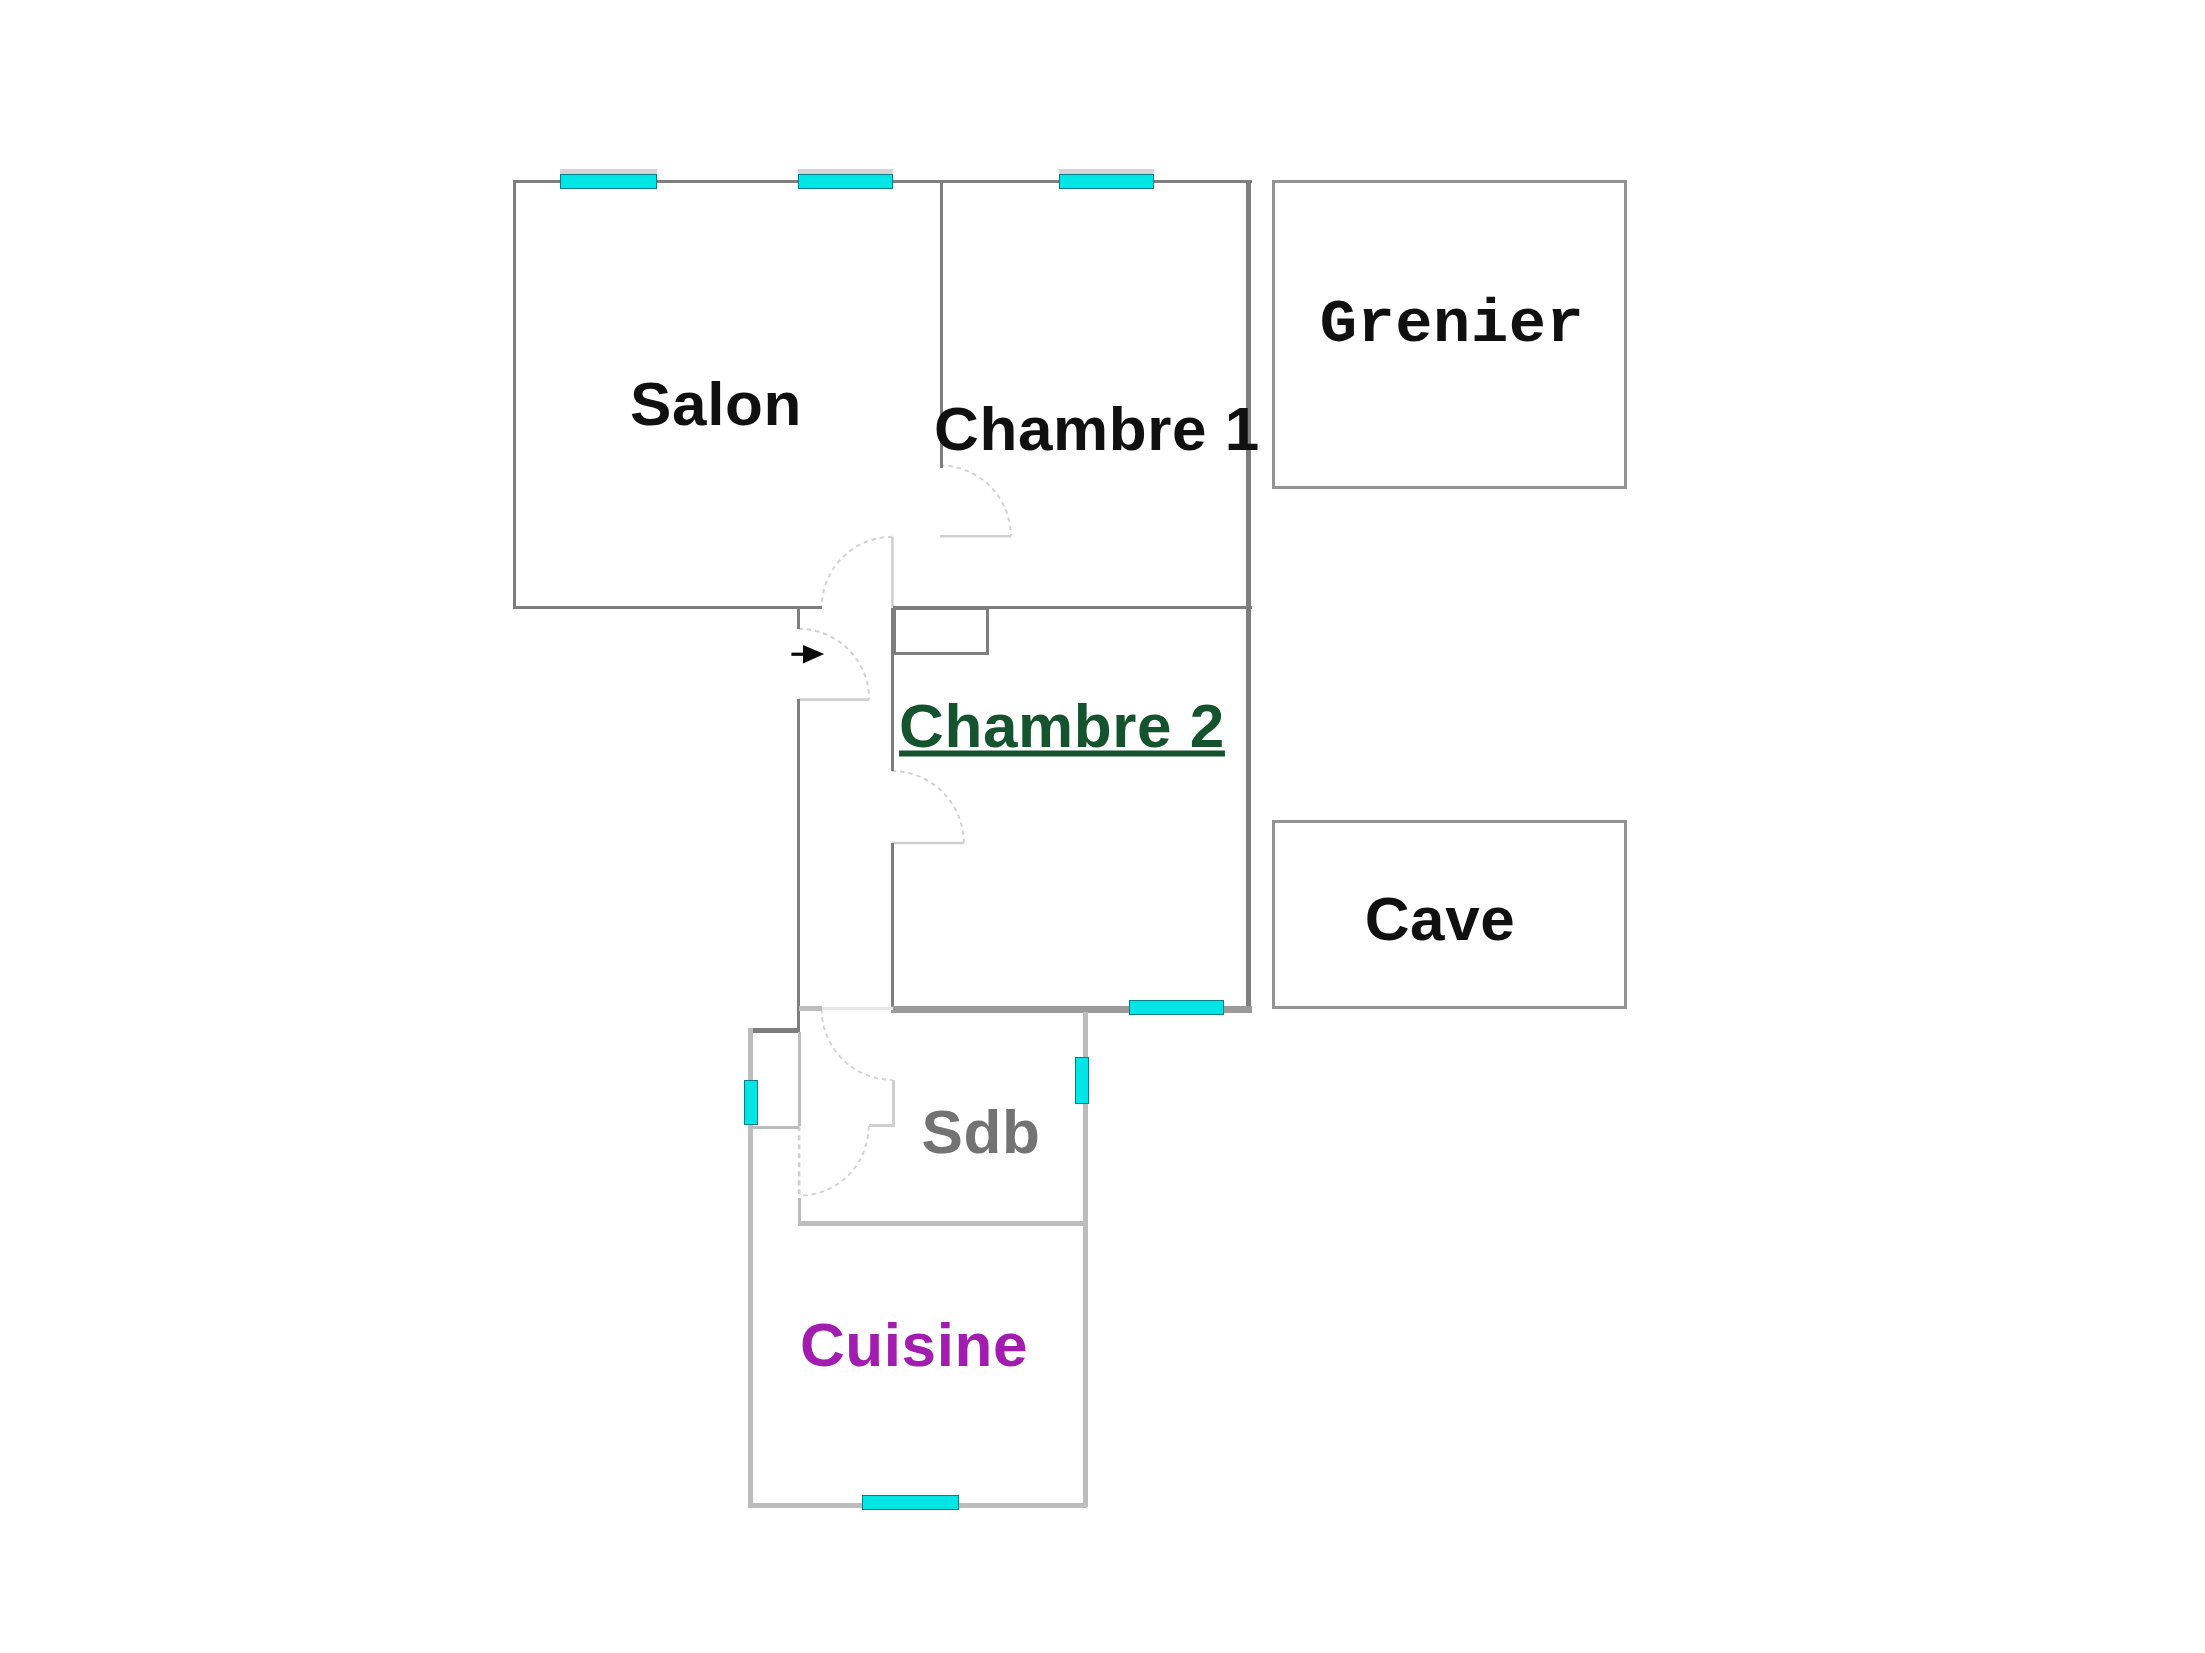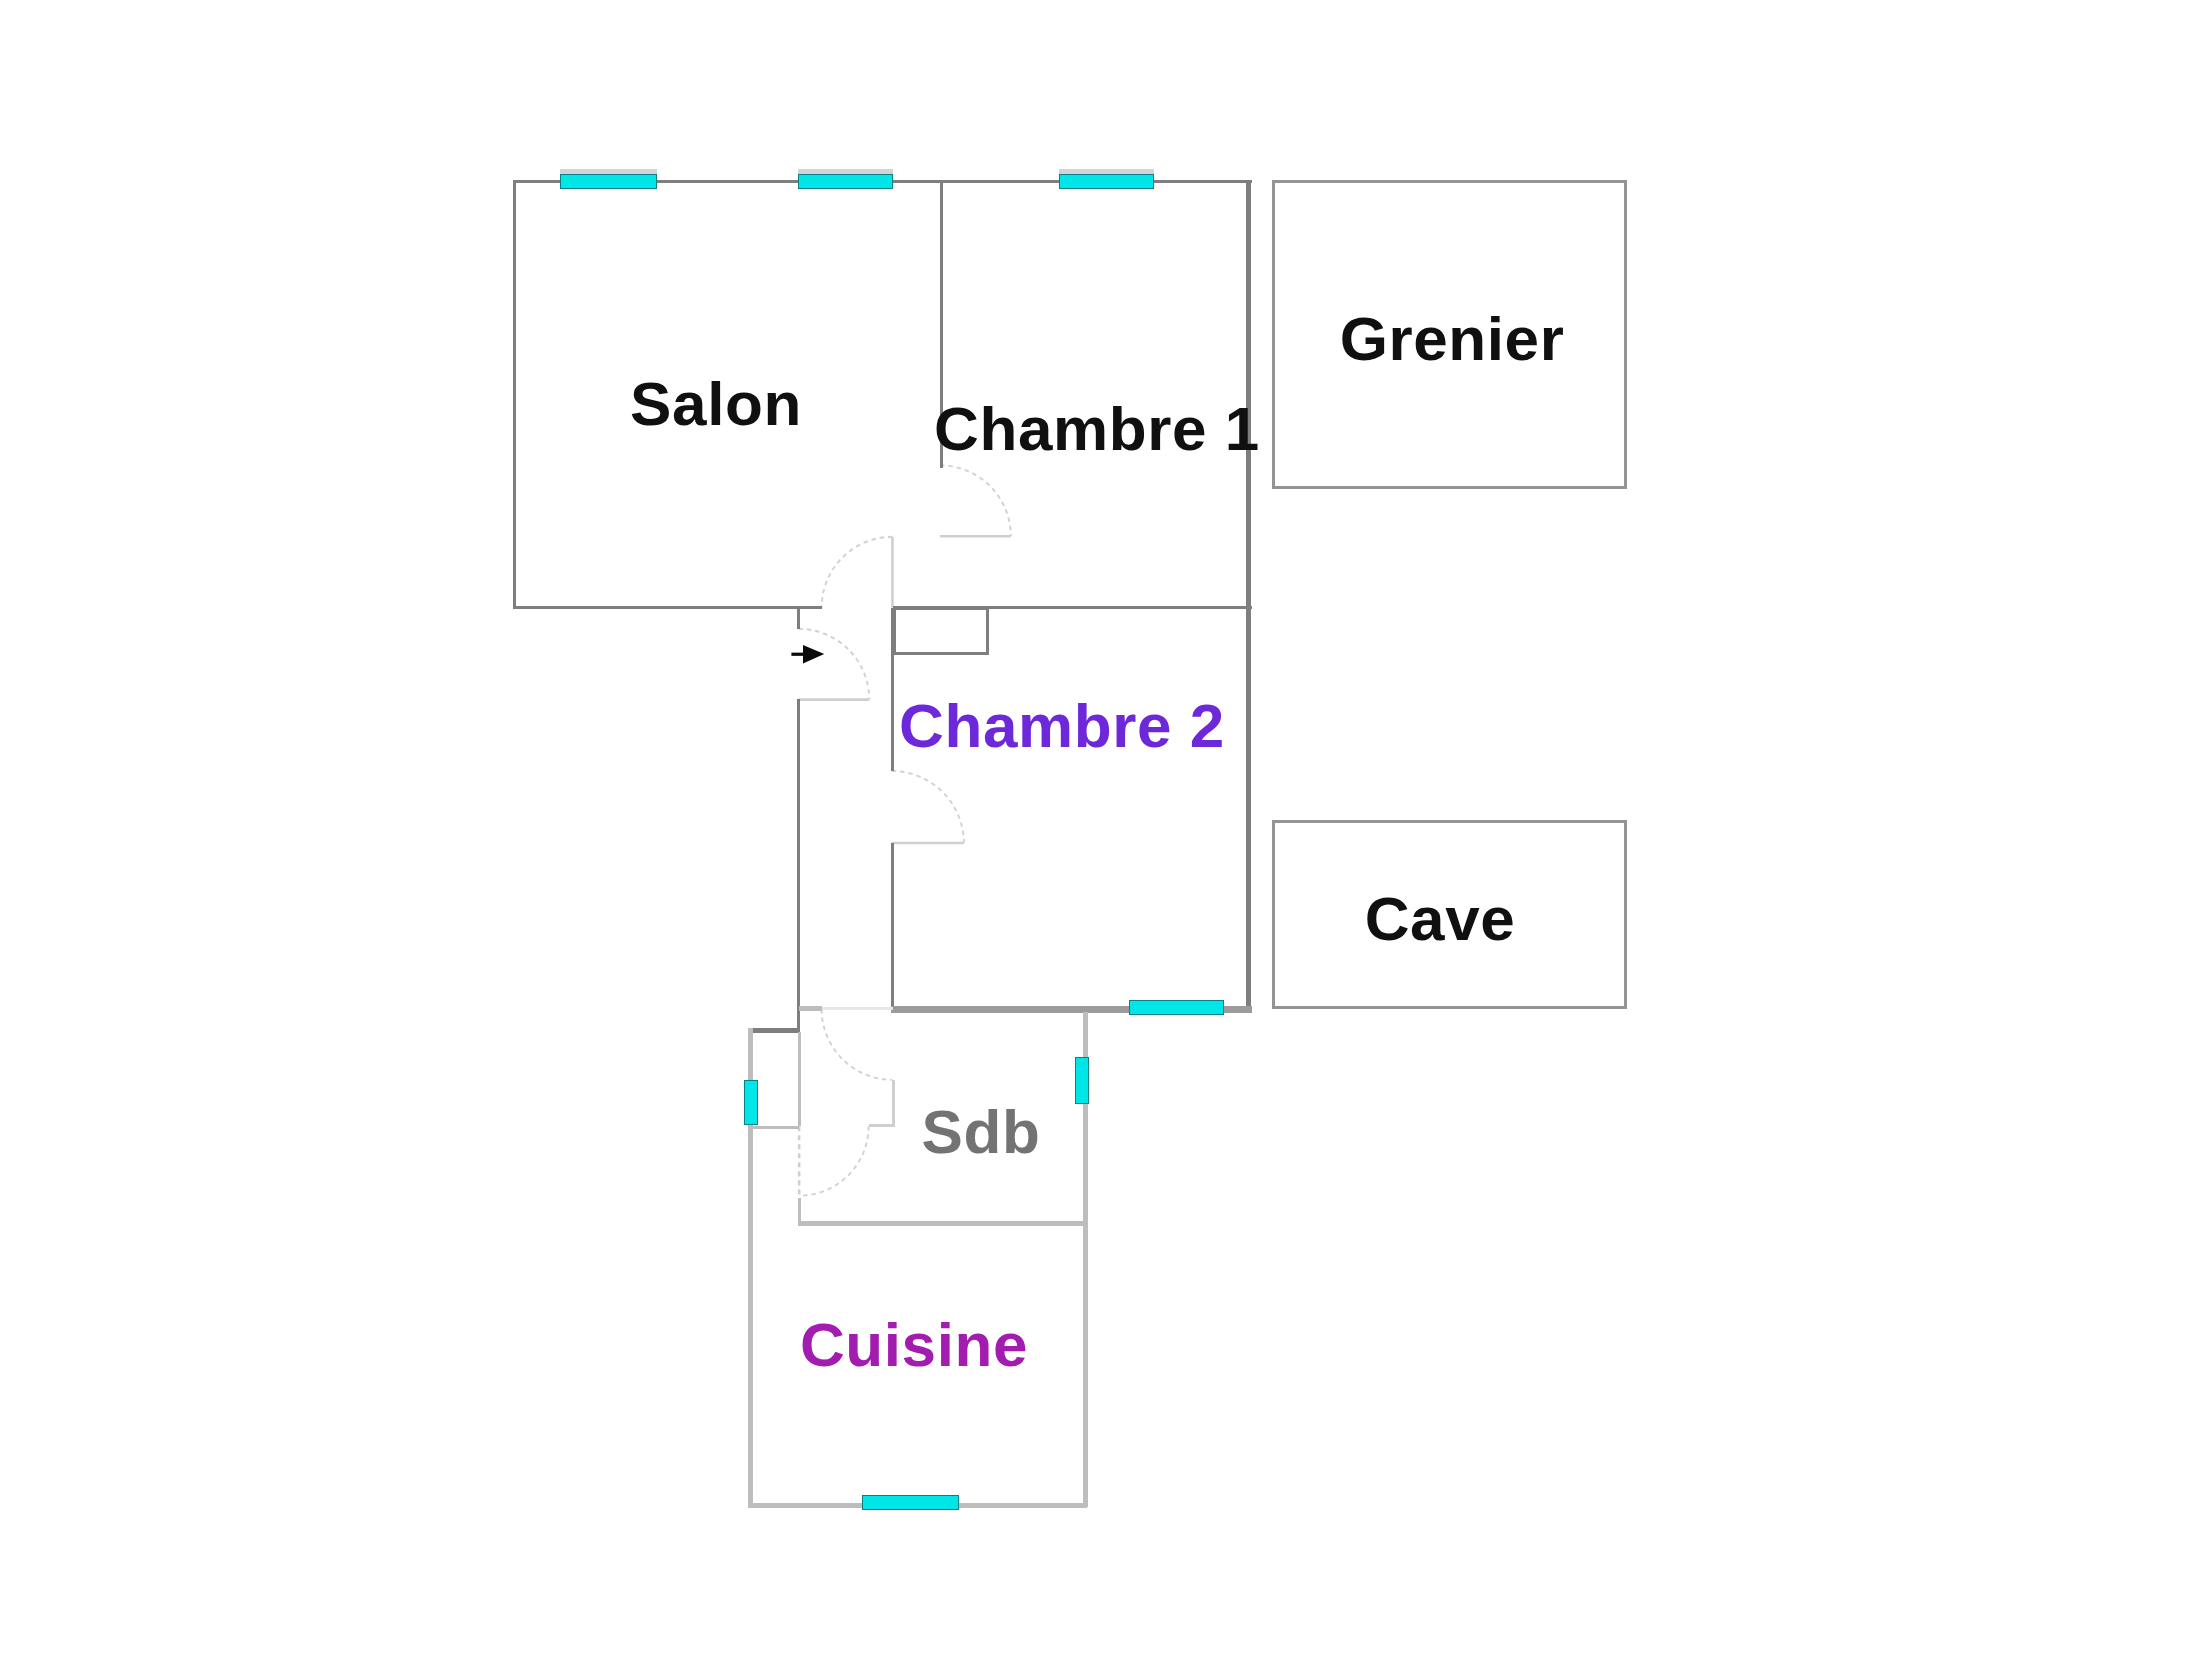--- a/index.html
+++ b/index.html
@@ -81,20 +81,20 @@
       <div class="window-cap" style="left: 1059px; top: 169px; width: 95px; height: 5.8px; background: rgb(212, 212, 212);"></div>
       <div class="window" style="left: 1059px; top: 174px; width: 95px; height: 15.4px; background: rgb(0, 230, 230); border: 1.3px solid rgb(11, 127, 136);"></div>
       <div class="window" style="left: 1129px; top: 1000px; width: 95px; height: 15.4px; background: rgb(0, 230, 230); border: 1.3px solid rgb(11, 127, 136);"></div>
       <div class="window" style="left: 1075px; top: 1057px; width: 14px; height: 47px; background: rgb(0, 230, 230); border: 1.3px solid rgb(11, 127, 136);"></div>
       <div class="window" style="left: 744px; top: 1080px; width: 14px; height: 45px; background: rgb(0, 230, 230); border: 1.3px solid rgb(11, 127, 136);"></div>
       <div class="window" style="left: 862px; top: 1495px; width: 97px; height: 15.4px; background: rgb(0, 230, 230); border: 1.3px solid rgb(11, 127, 136);"></div>
     </div>
   <div>
       <div class="room-label" style="left: 716px; top: 403px; color: rgb(16, 16, 16);">Salon</div>
       <div class="room-label" style="left: 1097px; top: 402px; color: rgb(16, 16, 16); margin-top: 26px;">Chambre 1</div>
-      <div class="room-label" style="left: 1452px; top: 338px; color: rgb(16, 16, 16);">Grenier</div>
-      <div class="room-label" style="left: 1062px; top: 725px; color: #6d28d9;">Chambre 2</div>
+      <div class="room-label" style="left: 1452px; top: 324px; color: rgb(16, 16, 16); font-family: Liberation Mono, monospace;">Grenier</div>
+      <div class="room-label" style="left: 1062px; top: 725px; color: #14532d; text-decoration: underline;">Chambre 2</div>
       <div class="room-label" style="left: 1440px; top: 918px; color: rgb(16, 16, 16);">Cave</div>
       <div class="room-label" style="left: 981px; top: 1131px; color: #737373;">Sdb</div>
       <div class="room-label" style="left: 914px; top: 1344px; color: #a21caf;">Cuisine</div>
     </div>
 </div>
 
 
 </body></html>

